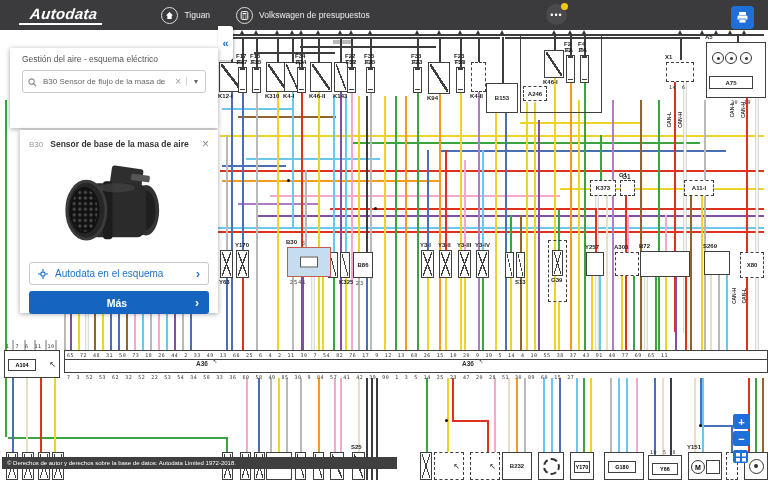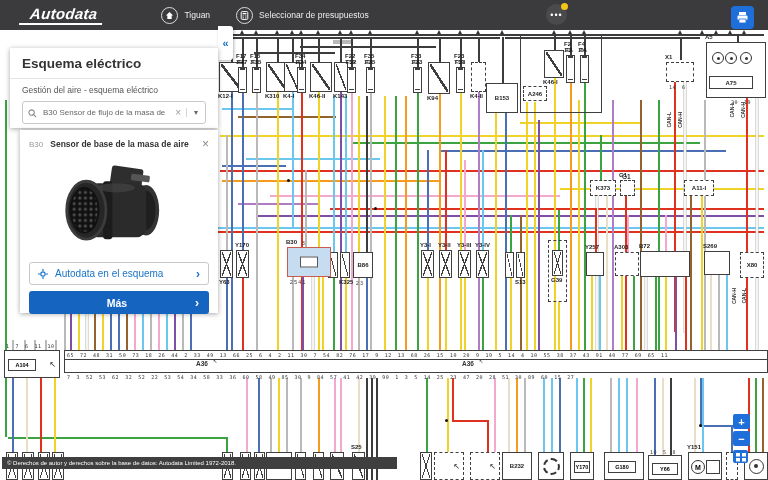--- a/index.html
+++ b/index.html
@@ -108,21 +108,21 @@
         <span class="nicon">
           <svg width="9" height="9" viewBox="0 0 9 9">
               <rect x="1.2" y="0.6" width="6.6" height="7.8" rx="1" fill="none" stroke="#fff" stroke-width="1"></rect>
               <rect x="2.6" y="2" width="3.8" height="1.3" fill="#fff"></rect>
               <rect x="2.6" y="4.4" width="1.1" height="1.1" fill="#fff"></rect>
               <rect x="5.3" y="4.4" width="1.1" height="1.1" fill="#fff"></rect>
               <rect x="2.6" y="6.3" width="1.1" height="1.1" fill="#fff"></rect>
               <rect x="5.3" y="6.3" width="1.1" height="1.1" fill="#fff"></rect>
             </svg>
         </span>
-        <span>Seleccionar de presupuestos</span>
+        <span>Volkswagen de presupuestos</span>
       </div>
     </div>
     <div class="chat">
       <span>•••</span>
       <span class="dot"></span>
     </div>
   </div>
 
   <div class="diagram">
     <div id="dlayer">
@@ -632,21 +632,20 @@
   </div>
   <div class="zbtn" style="top:414px;">
       <span>+</span>
     </div>
   <div class="zbtn" style="top:431px;">
       <span>−</span>
     </div>
   <div class="gridbtn" style="top:450px;"></div>
 
   <div class="card panel">
-    <h1>Esquema eléctrico</h1>
     <div class="sub">Gestión del aire - esquema eléctrico</div>
     <div class="search">
       <span style="padding:0 2px 0 5px;">
         <svg width="9" height="9" viewBox="0 0 10 10">
             <circle cx="4" cy="4" r="3" fill="none" stroke="#888" stroke-width="1.2"></circle>
             <line x1="6.3" y1="6.3" x2="9" y2="9" stroke="#888" stroke-width="1.2"></line>
           </svg>
       </span>
       <input class="txt" value="B30 Sensor de flujo de la masa de aire" style="">
       <span class="xbtn">×</span>

